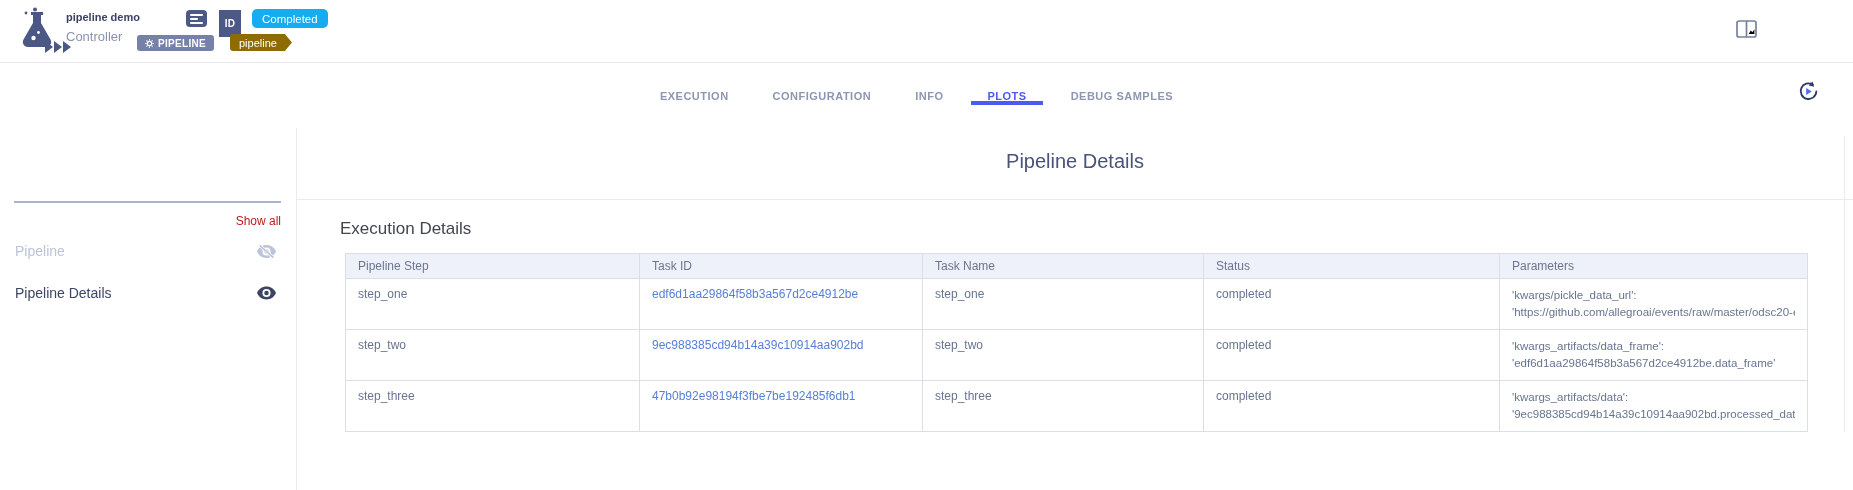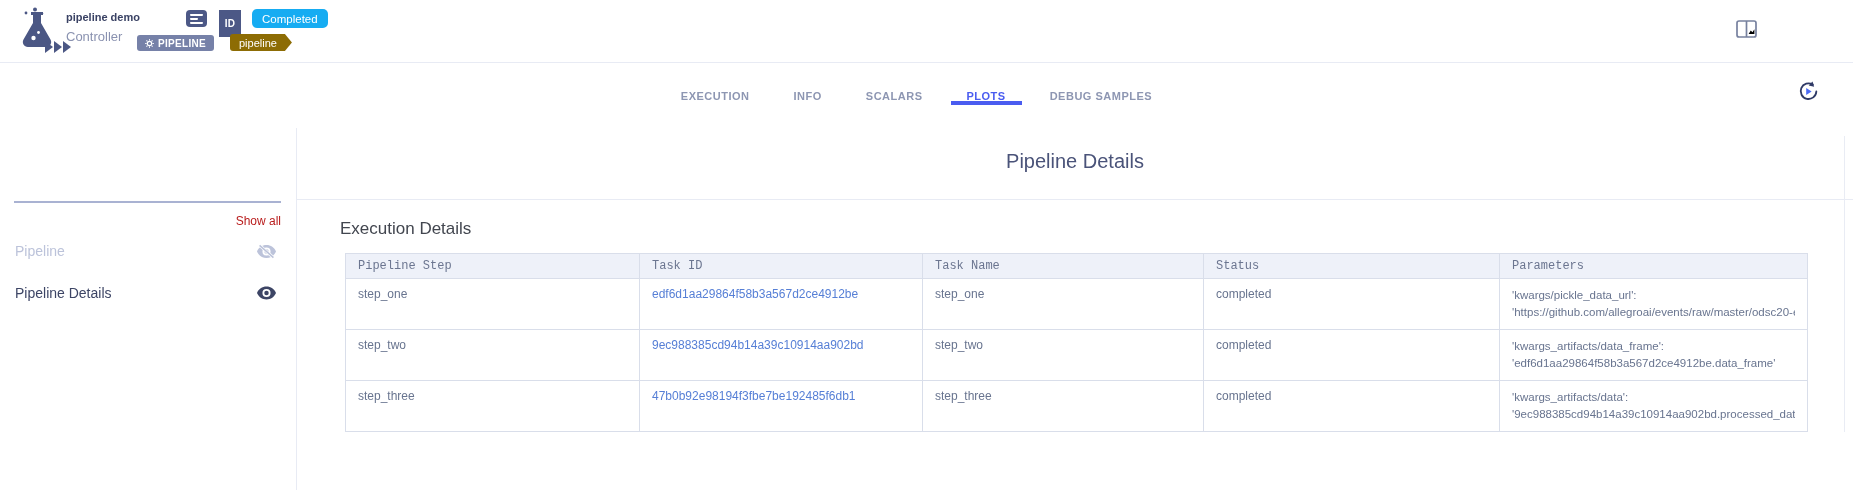--- a/index.html
+++ b/index.html
@@ -52,21 +52,21 @@
   .plot-item .eye{display:flex;color:inherit;line-height:0;}
 
   
   .main{position:absolute;left:297px;top:128px;width:1556px;height:362px;background:#fff;}
   .plot-title{position:absolute;left:0;top:22px;width:100%;text-align:center;font-size:20px;color:#4a5379;}
   .title-divider{position:absolute;left:0;top:71px;width:100%;height:1px;background:#e8ebf4;}
   .section-title{position:absolute;left:43px;top:91px;font-size:17px;color:#42464f;}
   .table-wrap{position:absolute;left:48px;top:125px;width:1462px;}
   table.exec{border-collapse:collapse;table-layout:fixed;width:1462px;font-size:12px;}
   table.exec th{height:24px;background:#eef1f9;color:#6b7590;font-weight:normal;text-align:left;
-                padding:0 12px;border:1px solid #d9deea;font-size:12px;white-space:nowrap;overflow:hidden;font-family:Liberation Mono, monospace;}
+                padding:0 12px;border:1px solid #d9deea;font-size:12px;white-space:nowrap;overflow:hidden;}
   table.exec td{height:45px;box-sizing:content-box;vertical-align:top;padding:8px 12px;border:1px solid #d9deea;
                 color:#68748f;overflow:hidden;line-height:15px;}
   table.exec td{height:29px;} 
   .task-link{color:#567fd6;text-decoration:none;cursor:pointer;}
   td.c-params{color:#7e7568;font-size:11.5px;}
   .param-line{white-space:nowrap;overflow:hidden;line-height:17px;}
   .scroll-line{position:absolute;right:8px;top:8px;width:1px;height:296px;background:#e9ecf4;}
 </style>
 </head>
 <body>
@@ -132,22 +132,22 @@
     <span class="hdr-ic-menu">
       <span class="bar"></span>
       <span class="bar"></span>
       <span class="bar"></span>
     </span>
   </div>
 
   <div class="tabbar">
     <div class="tabs">
         <div class="tab">EXECUTION</div>
+        <div class="tab">CONFIGURATION</div>
         <div class="tab">INFO</div>
-        <div class="tab">SCALARS</div>
         <div class="tab active">PLOTS</div>
         <div class="tab">DEBUG SAMPLES</div>
       </div>
     <span class="refresh-btn">
       <svg width="21" height="21" viewBox="0 0 22 22">
         <path d="M15.5 3.8 A8.2 8.2 0 1 0 19.2 11" fill="none" stroke="#2f3a66" stroke-width="1.9" stroke-linecap="round"></path>
         <polygon points="15.2,0.5 16.9,6 11.2,4.7" fill="#2f3a66"></polygon>
         <polygon points="8.6,7.3 14.3,11 8.6,14.7" fill="#4b6bf5"></polygon>
       </svg>
     </span>

